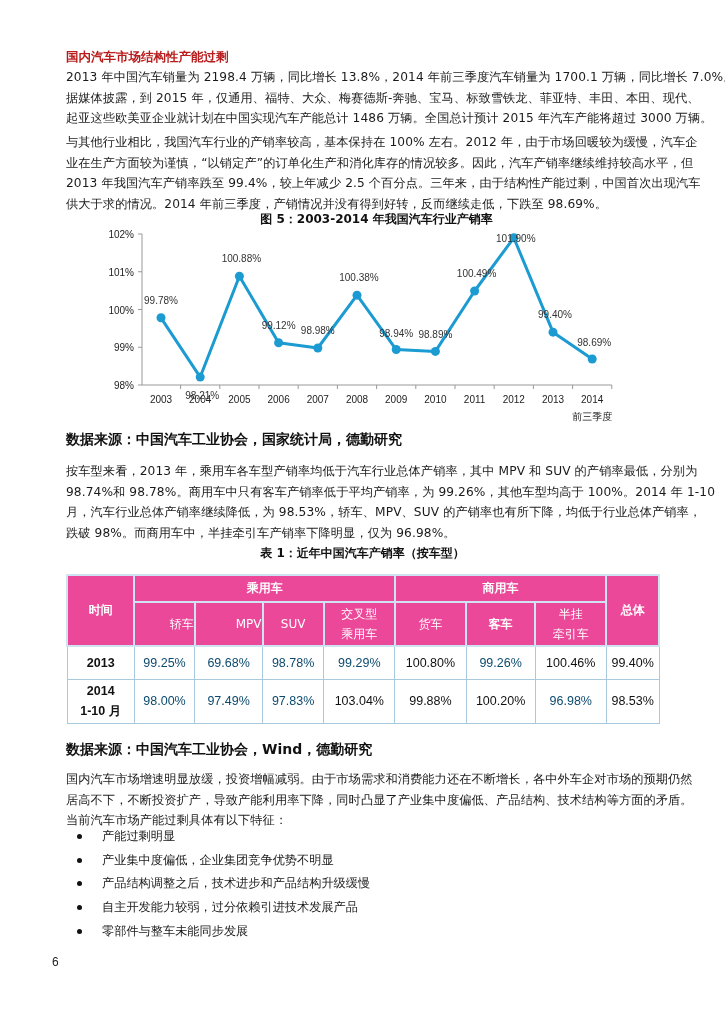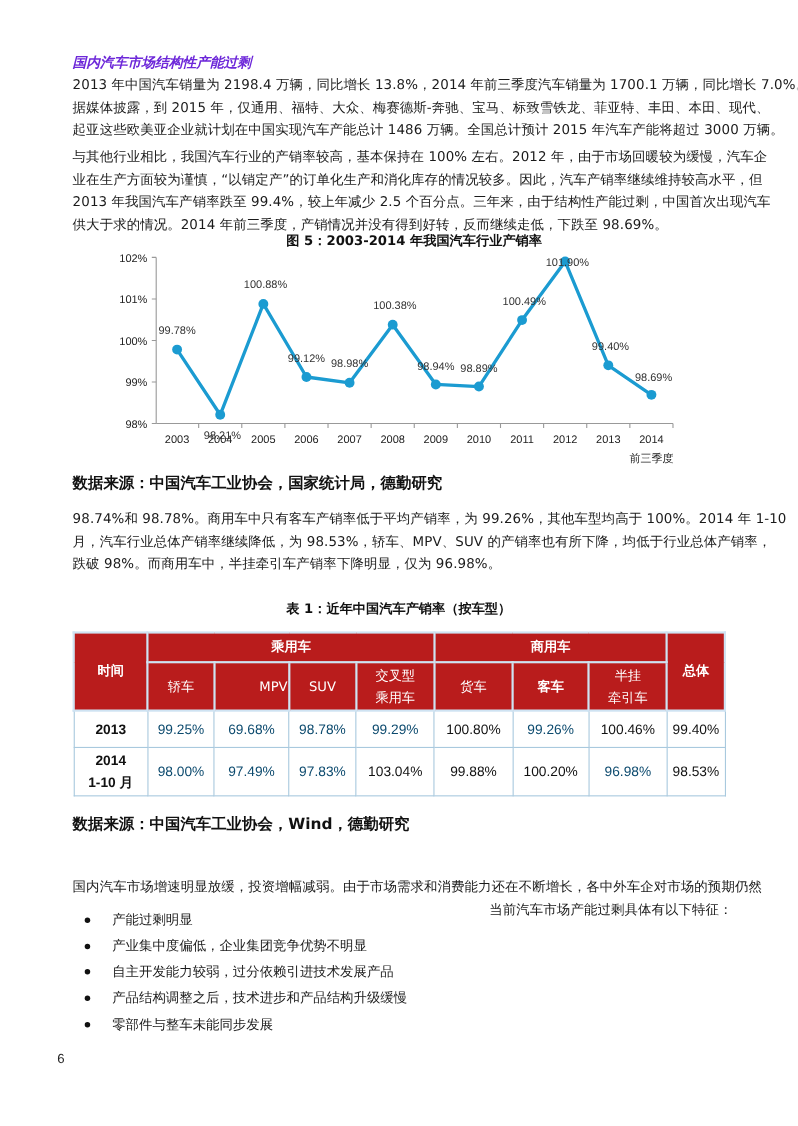--- a/index.html
+++ b/index.html
@@ -3,42 +3,42 @@
   <meta charset="utf-8">
   <style>
     html, body { margin: 0; padding: 0; background: #ffffff; }
     body {
       width: 725px; height: 1024px; position: relative; overflow: hidden;
       font-family: "DejaVu Sans", "Liberation Sans", sans-serif;
       color: #1a1a1a;
     }
     .abs { position: absolute; }
     .section-title {
-      left: 66px; top: 49px; font-size: 12.5px; font-weight: bold; color: #6d28d9; font-style: italic;
+      left: 66px; top: 49px; font-size: 12.5px; font-weight: bold; color: #b91c1c;
     }
     .para {
       left: 66px; width: 600px; font-size: 12.2px; line-height: 20.5px; color: #1a1a1a;
       letter-spacing: 0.1px;
     }
     .para p { margin: 0; white-space: nowrap; }
     .fig-title {
       left: 0; width: 725px; text-align: center; font-size: 12px; font-weight: bold; color: #111;
     }
     .source {
       left: 66px; font-size: 14px; font-weight: bold; color: #111;
     }
     #chart { left: 100px; top: 226px; }
     .chart-tick { font-family: "Liberation Sans", sans-serif; font-size: 10px; fill: #222; }
     .chart-dlabel { font-family: "Liberation Sans", sans-serif; font-size: 10px; fill: #333; }
     table.data {
       position: absolute; left: 66px; top: 574px; width: 594px;
       border-collapse: collapse; font-size: 12px;
     }
     table.data th {
-      background: #b91c1c; color: #ffffff; font-weight: normal;
+      background: #ec4899; color: #ffffff; font-weight: normal;
       border: 2px solid #cfe3f2; text-align: center; padding: 0;
     }
     table.data th.bold { font-weight: bold; }
     table.data td {
       border: 1.5px solid #a9c9de; text-align: center; padding: 0; color: #111;
       font-family: "Liberation Sans", sans-serif; font-size: 12.5px;
     }
     table.data td.rowhead { font-weight: bold; font-size: 12.5px; line-height: 20px; }
     table.data td.red { color: #0c4a6e; }
     .bullets { left: 70px; top: 825px; font-size: 12.2px; }
@@ -127,20 +127,21 @@
     <text x="335.40000000000003" y="112.40249999999997" text-anchor="middle" class="chart-dlabel">98.89%</text>
     <text x="376.6" y="51.0025000000002" text-anchor="middle" class="chart-dlabel">100.49%</text>
     <text x="415.8" y="15.774999999999778" text-anchor="middle" class="chart-dlabel">101.90%</text>
     <text x="455" y="92.14999999999978" text-anchor="middle" class="chart-dlabel">99.40%</text>
     <text x="494.20000000000005" y="119.9525000000001" text-anchor="middle" class="chart-dlabel">98.69%</text>
   </svg>
 
 <div class="abs source" style="top:431px;">数据来源：中国汽车工业协会，国家统计局，德勤研究</div>
 
 <div class="abs para" style="top:461px;">
+  <p>按车型来看，2013 年，乘用车各车型产销率均低于汽车行业总体产销率，其中 MPV 和 SUV 的产销率最低，分别为</p>
   <p>98.74%和 98.78%。商用车中只有客车产销率低于平均产销率，为 99.26%，其他车型均高于 100%。2014 年 1-10</p>
   <p>月，汽车行业总体产销率继续降低，为 98.53%，轿车、MPV、SUV 的产销率也有所下降，均低于行业总体产销率，</p>
   <p>跌破 98%。而商用车中，半挂牵引车产销率下降明显，仅为 96.98%。</p>
 </div>
 
 <div class="abs fig-title" style="top:545px;">表 1：近年中国汽车产销率（按车型）</div>
 
 <table class="data">
   <colgroup>
     <col style="width:69px">
@@ -154,21 +155,21 @@
       <col style="width:53px">
   </colgroup>
   <thead>
     <tr style="height:27px;">
       <th rowspan="2" class="bold">时间</th>
       <th colspan="4" class="bold">乘用车</th>
       <th colspan="3" class="bold">商用车</th>
       <th rowspan="2" class="bold">总体</th>
     </tr>
     <tr id="subheader-row" style="height:44px;">
-        <th style="line-height: 20px;">轿车</th>
+        <th style="line-height: 20px; text-align: right;">轿车</th>
         <th style="line-height: 20px; padding-left: 40px;">MPV</th>
         <th style="line-height: 20px;">SUV</th>
         <th style="line-height: 20px;">交叉型<br>乘用车</th>
         <th style="line-height: 20px;">货车</th>
         <th style="line-height: 20px; font-weight: bold;">客车</th>
         <th style="line-height: 20px;">半挂<br>牵引车</th>
       </tr>
   </thead>
   <tbody id="table-body">
       <tr style="height: 33px;">
@@ -191,41 +192,42 @@
         <td>99.88%</td>
         <td>100.20%</td>
         <td class="red">96.98%</td>
         <td>98.53%</td>
       </tr>
     </tbody>
 </table>
 
 <div class="abs source" style="top:741px;">数据来源：中国汽车工业协会，Wind，德勤研究</div>
 
-<div class="abs para" style="top:796px;text-align:right;">
+<div class="abs para" style="top:769px;">
   <p>国内汽车市场增速明显放缓，投资增幅减弱。由于市场需求和消费能力还在不断增长，各中外车企对市场的预期仍然</p>
+  <p>居高不下，不断投资扩产，导致产能利用率下降，同时凸显了产业集中度偏低、产品结构、技术结构等方面的矛盾。</p>
   <p>当前汽车市场产能过剩具体有以下特征：</p>
 </div>
 
 <div class="abs bullets">
   <div class="item">
       <span class="dot"></span>
       <span>产能过剩明显</span>
     </div>
   <div class="item">
       <span class="dot"></span>
       <span>产业集中度偏低，企业集团竞争优势不明显</span>
     </div>
   <div class="item">
       <span class="dot"></span>
+      <span>产品结构调整之后，技术进步和产品结构升级缓慢</span>
+    </div>
+  <div class="item">
+      <span class="dot"></span>
       <span>自主开发能力较弱，过分依赖引进技术发展产品</span>
     </div>
   <div class="item">
       <span class="dot"></span>
-      <span>产品结构调整之后，技术进步和产品结构升级缓慢</span>
-    </div>
-  <div class="item">
-      <span class="dot"></span>
       <span>零部件与整车未能同步发展</span>
     </div>
 </div>
 
 <div class="abs page-num">6</div>
 
 </body></html>

